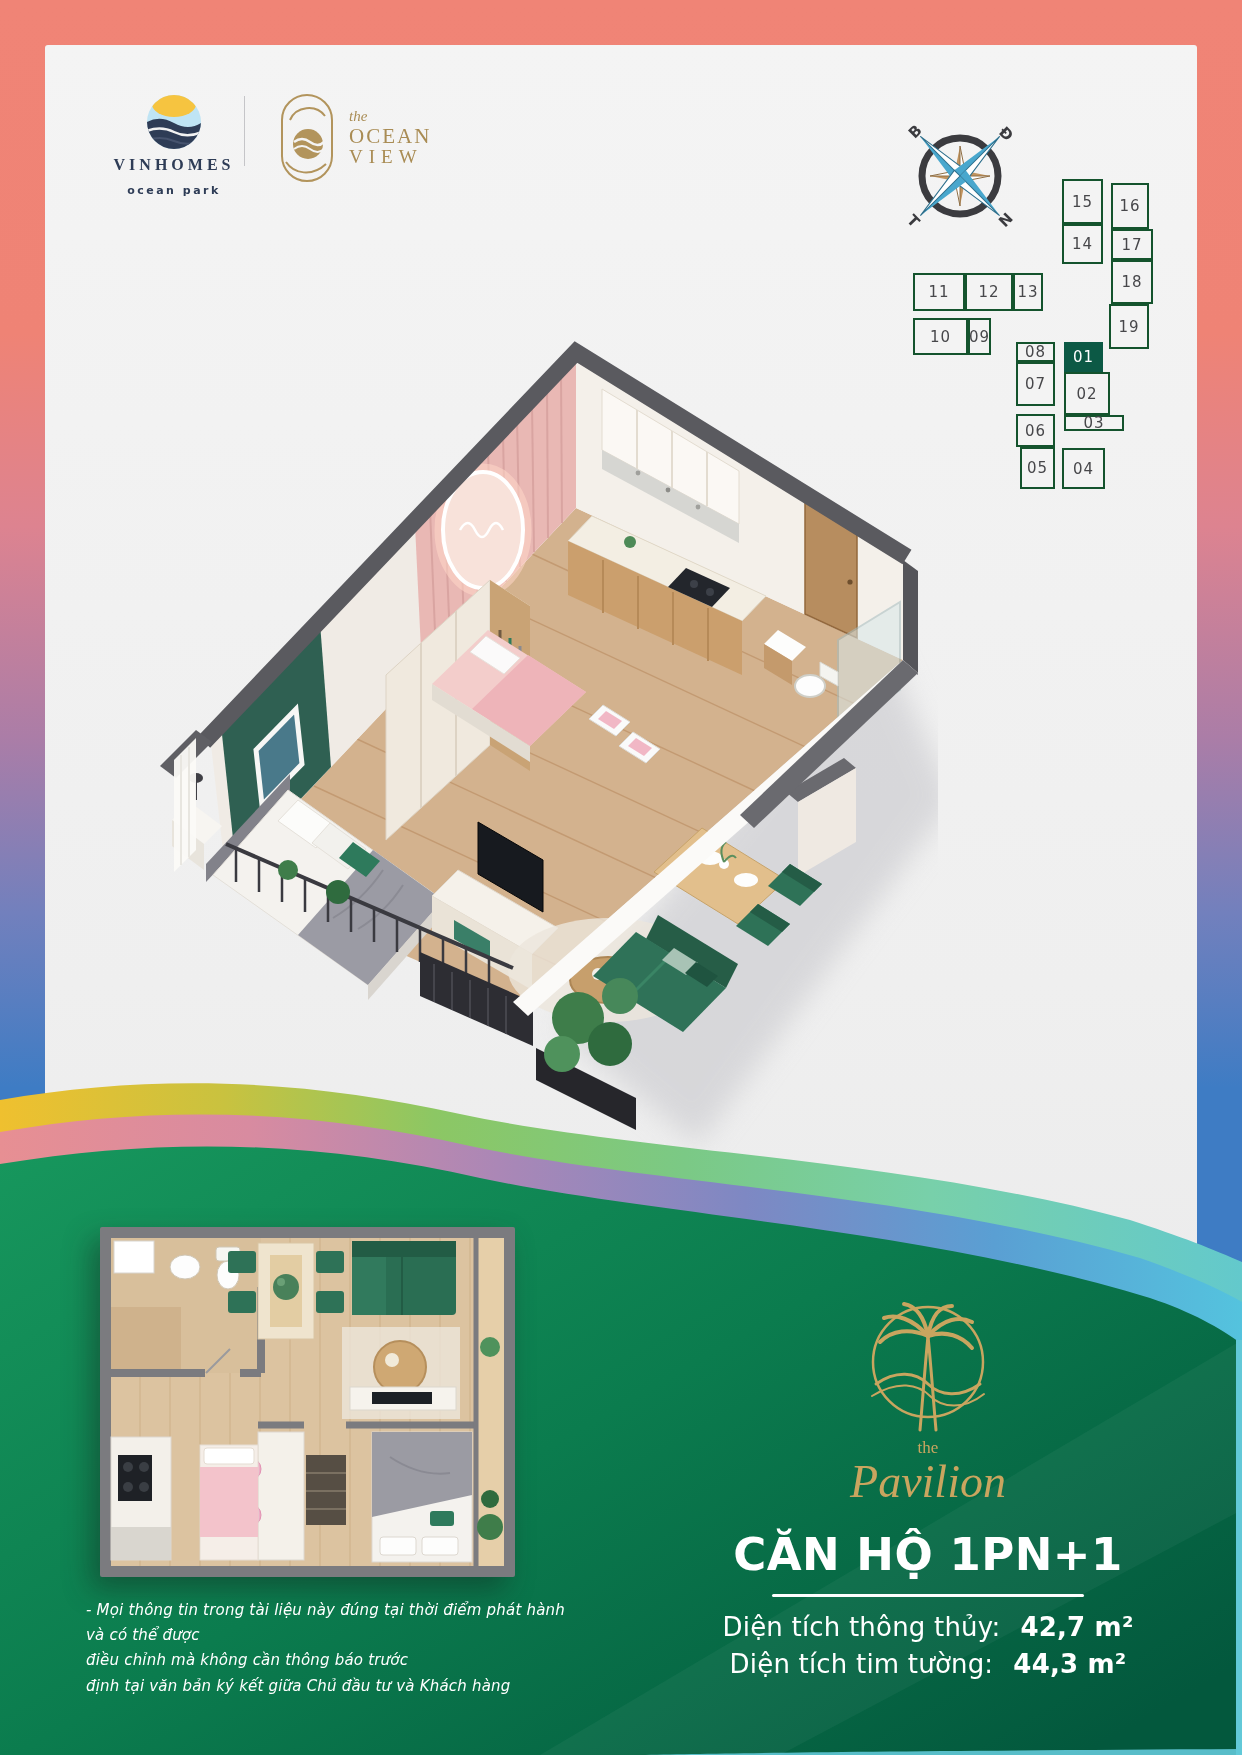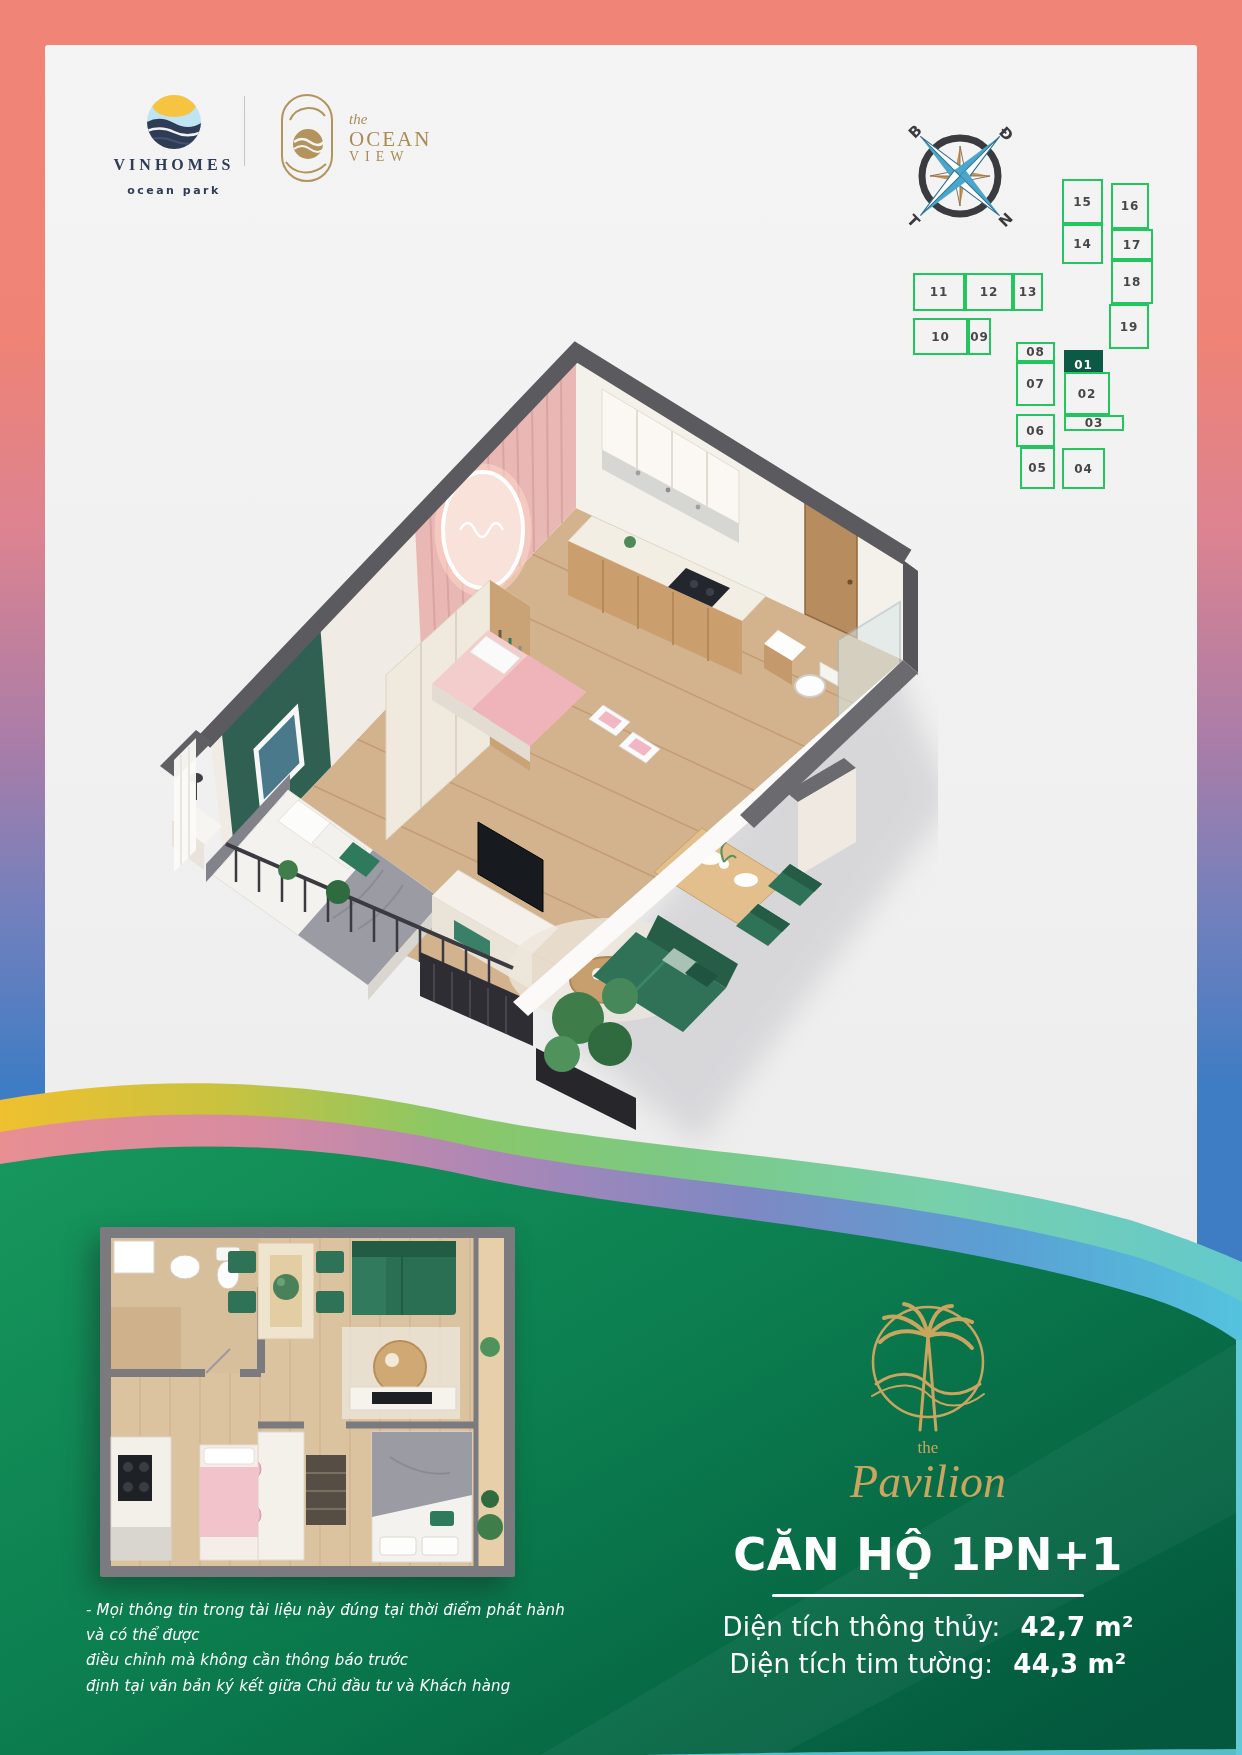--- a/index.html
+++ b/index.html
@@ -15,26 +15,26 @@
   }
   
   .logo-vin{position:absolute;left:99px;top:94px;width:150px;text-align:center;color:#2e3c56}
   .logo-vin .nm{font-size:16px;letter-spacing:4px;margin-top:6px;font-family:"Liberation Serif",serif;font-weight:600}
   .logo-vin .sub{font-size:11px;font-weight:bold;letter-spacing:2.5px;margin-top:10px}
   .vdivider{position:absolute;left:244px;top:96px;width:1px;height:70px;background:#c5c5c8}
   .logo-ov{position:absolute;left:278px;top:92px;display:flex;align-items:center;color:#a98c54}
   .logo-ov .txt{margin-left:13px;font-family:"Liberation Serif",serif;line-height:1.05}
   .logo-ov .pre{font-size:15px;font-style:italic}
   .logo-ov .l1{font-size:21px;letter-spacing:2px}
-  .logo-ov .l2{font-size:14px;letter-spacing:6px}
+  .logo-ov .l2{font-size:19px;letter-spacing:6px}
   
   .unit{
     position:absolute;display:flex;align-items:center;justify-content:center;
-    background:#f3f3f3;border:2px solid #22c55e;box-sizing:border-box;
-    font-size:12px;font-weight:700;letter-spacing:1px;color:#47474a;
+    background:#f3f3f3;border:2px solid #14532d;box-sizing:border-box;
+    font-size:15px;font-weight:400;letter-spacing:1px;color:#47474a;
   }
   .unit-hl{background:#0c5945;border-color:#0c5945;color:#ffffff}
   
   .pav{position:absolute;left:698px;top:1296px;width:460px;text-align:center;color:#fff}
   .pav .pre{font-family:"Liberation Serif",serif;color:#c9a55f;font-size:17px;margin-top:4px}
   .pav .script{font-family:"Liberation Serif",serif;font-style:italic;color:#c9a55f;font-size:46px;line-height:1.05}
   .apt-title{font-size:45px;font-weight:800;letter-spacing:.5px;margin-top:22px}
   .apt-line{width:312px;height:3px;background:#fff;margin:13px auto 12px auto;border-radius:2px}
   .area-row{font-size:26px;line-height:1.42;letter-spacing:.2px}
   .area-row b{font-weight:800;margin-left:20px}
@@ -125,21 +125,21 @@
     <div class="unit" style="left: 1109px; top: 304px; width: 40px; height: 45px;">19</div>
     <div class="unit" style="left: 913px; top: 273px; width: 52px; height: 38px;">11</div>
     <div class="unit" style="left: 965px; top: 273px; width: 48px; height: 38px;">12</div>
     <div class="unit" style="left: 1013px; top: 273px; width: 30px; height: 38px;">13</div>
     <div class="unit" style="left: 913px; top: 318px; width: 55px; height: 37px;">10</div>
     <div class="unit" style="left: 968px; top: 318px; width: 23px; height: 37px;">09</div>
     <div class="unit" style="left: 1016px; top: 342px; width: 39px; height: 20px;">08</div>
     <div class="unit" style="left: 1016px; top: 362px; width: 39px; height: 44px;">07</div>
     <div class="unit" style="left: 1016px; top: 414px; width: 39px; height: 33px;">06</div>
     <div class="unit" style="left: 1020px; top: 447px; width: 35px; height: 42px;">05</div>
-    <div class="unit unit-hl" style="left: 1064px; top: 342px; width: 39px; height: 30px; margin-top: 8px;">01</div>
+    <div class="unit unit-hl" style="left: 1064px; top: 342px; width: 39px; height: 30px;">01</div>
     <div class="unit" style="left: 1064px; top: 372px; width: 46px; height: 43px;">02</div>
     <div class="unit" style="left: 1064px; top: 415px; width: 60px; height: 16px;">03</div>
     <div class="unit" style="left: 1062px; top: 448px; width: 43px; height: 41px;">04</div>
   </div>
 
 <svg width="800" height="940" viewBox="0 -120 800 940" style="position:absolute;left:138px;top:210px">
   <defs>
     <clipPath id="floorclip">
         <polygon points="438,178 765,330 375,672 88,548"></polygon>
       </clipPath>

